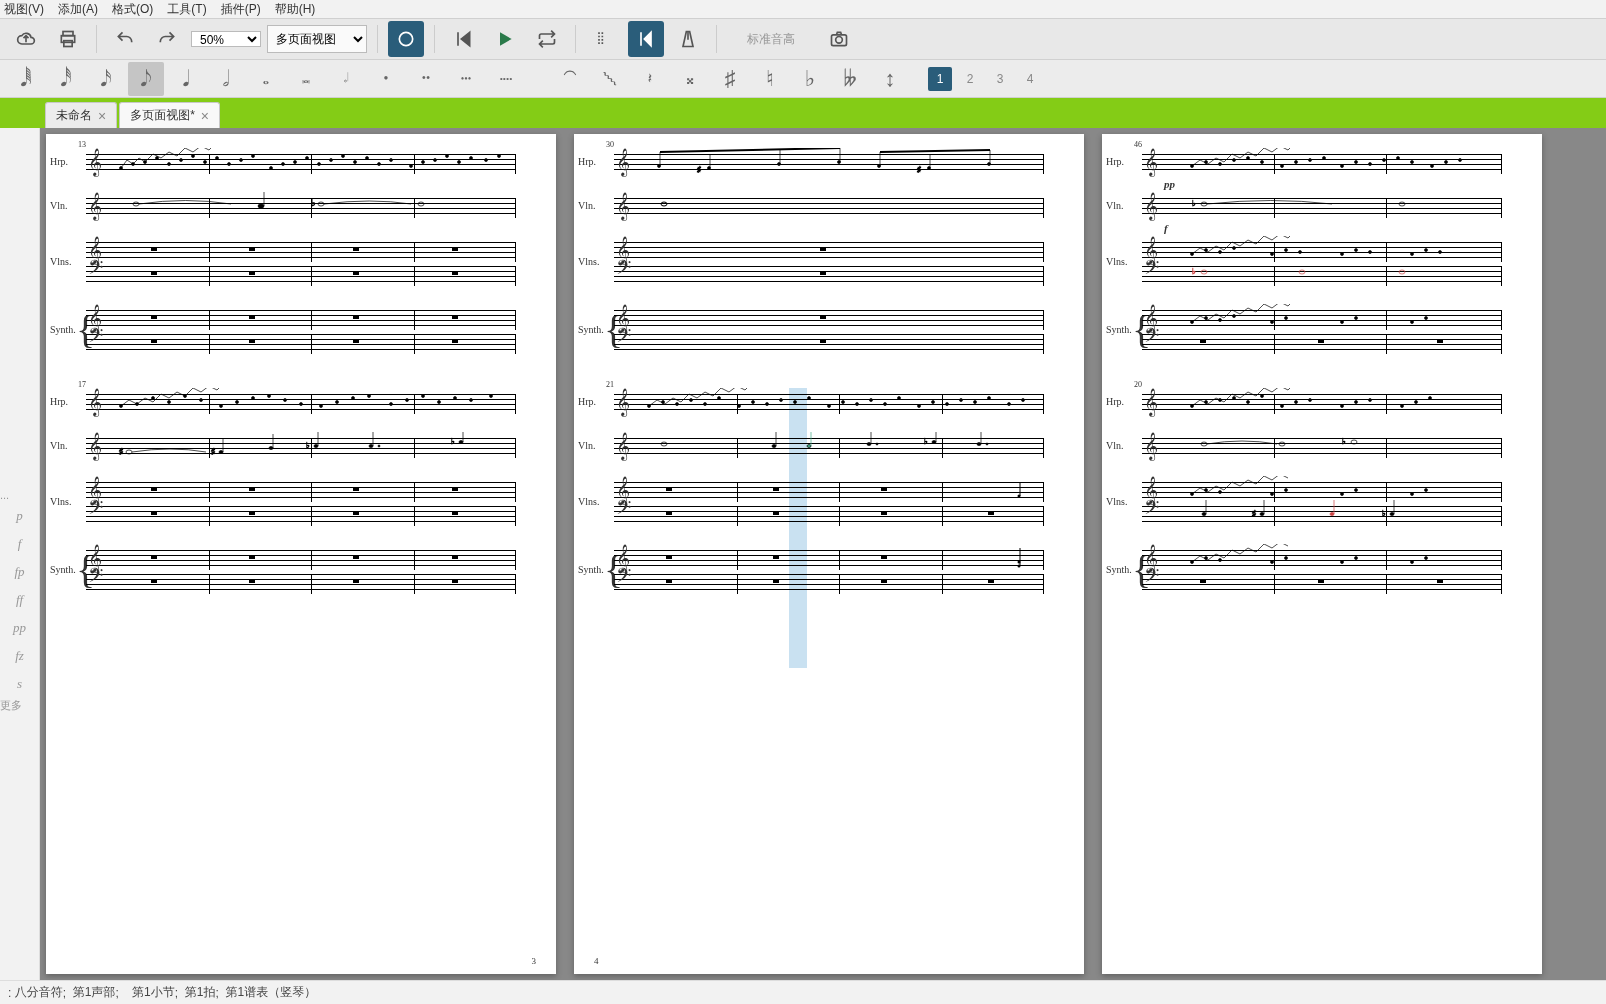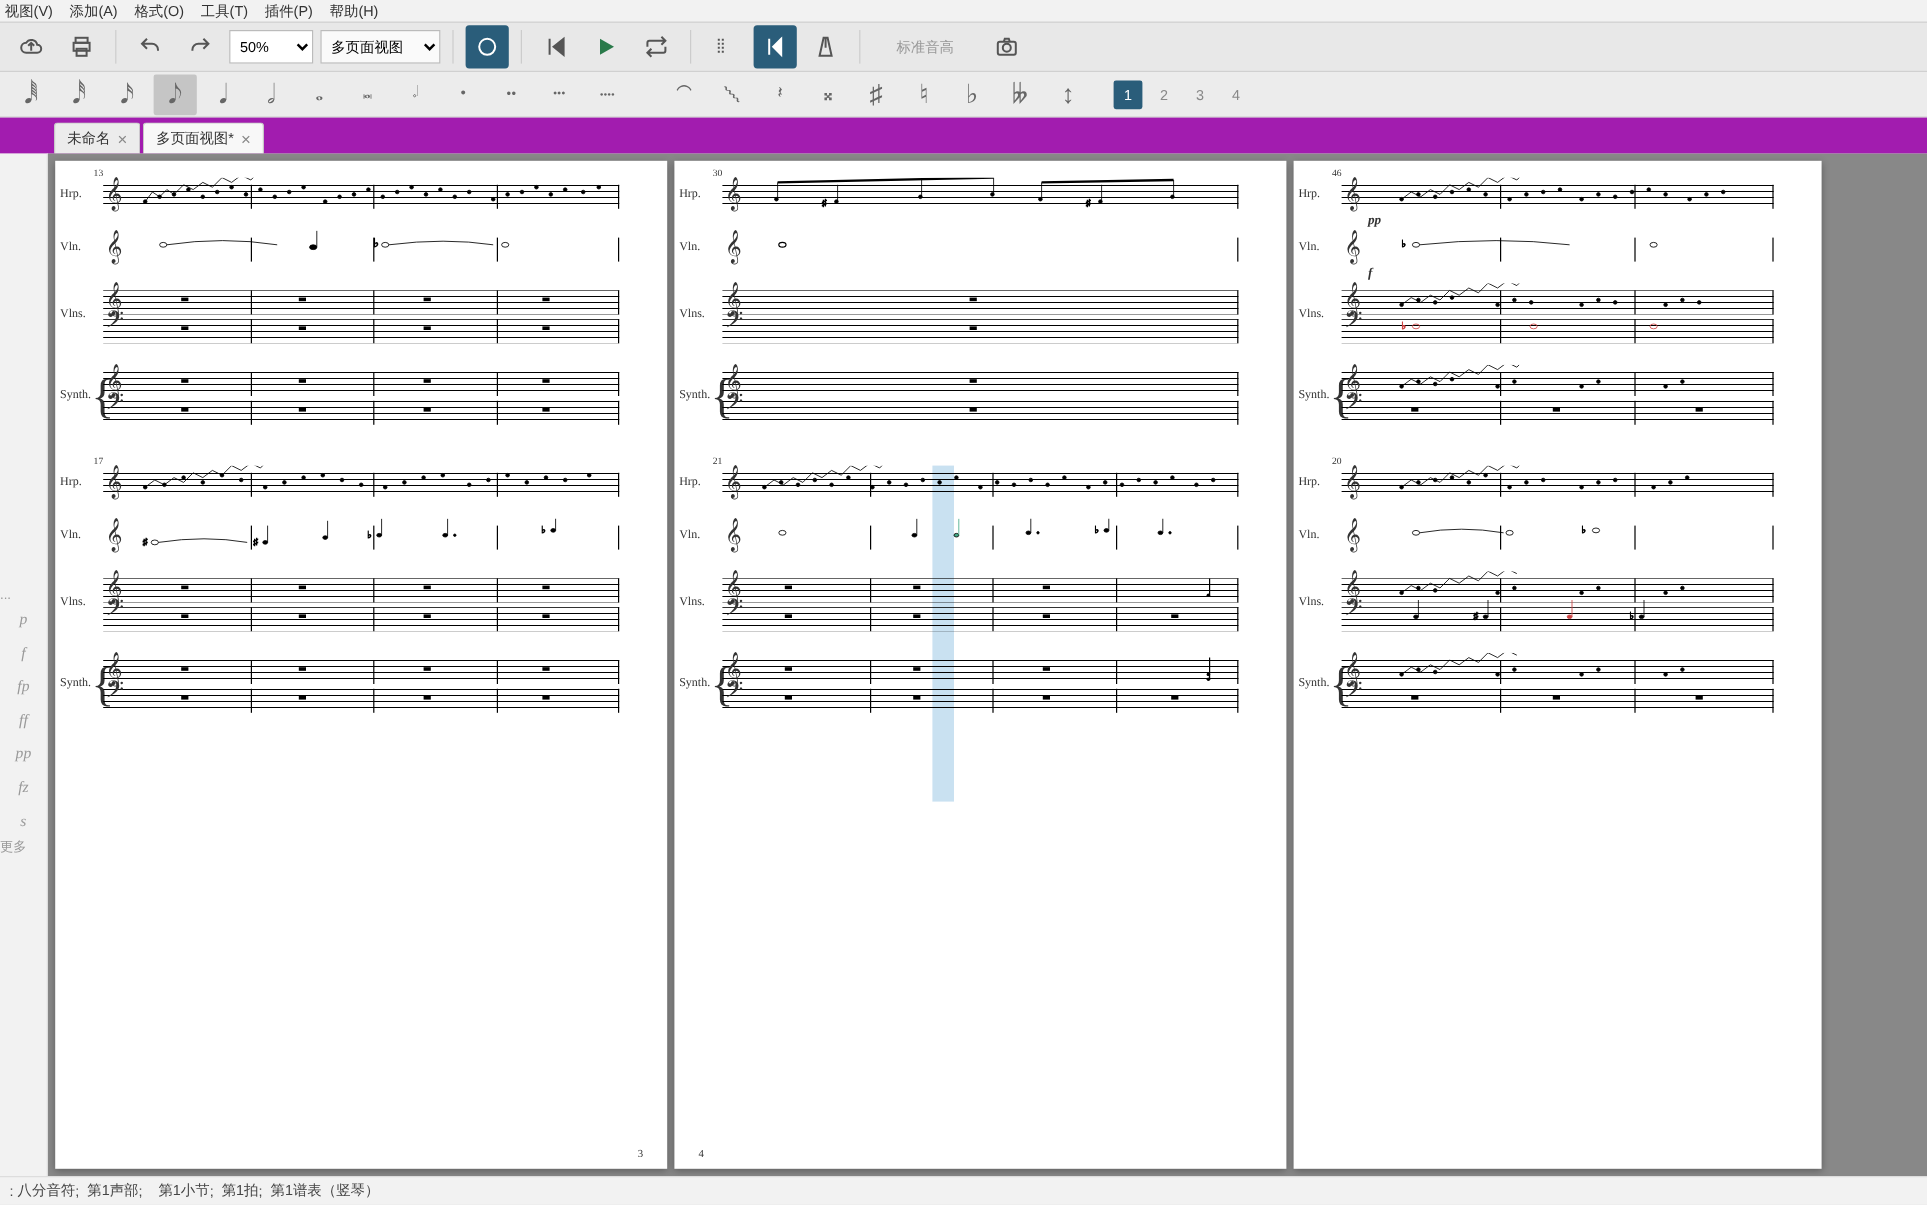--- a/index.html
+++ b/index.html
@@ -3,37 +3,37 @@
 <meta charset="utf-8">
 <style>
 * { margin:0; padding:0; box-sizing:border-box; }
 body { font-family:"Microsoft YaHei",Arial,sans-serif; font-size:12px; background:#f2f2f2; color:#333; overflow:hidden; width:1606px; height:1004px; }
 .menubar { height:18px; background:#f2f2f2; padding:0 4px; display:flex; gap:14px; align-items:center; font-size:12px; }
 .toolbar1 { height:42px; background:#e8e8e8; border-top:1px solid #d0d0d0; border-bottom:1px solid #d0d0d0; display:flex; align-items:center; padding:0 8px; gap:6px; }
 .tb-btn { width:36px; height:36px; display:flex; align-items:center; justify-content:center; border-radius:3px; color:#555; }
 .tb-btn.active{background:#2a5d7a; color:#fff;}
 .tb-btn svg{width:20px;height:20px;stroke:currentColor;fill:none;stroke-width:2;}
 .tb-sep{width:1px;height:28px;background:#ccc;margin:0 4px;}
-.zoom-sel{height:28px;width:70px;border:1px solid #bbb;background:#fff;font-size:12px;padding:0 4px;}
+.zoom-sel{height:16px;width:70px;border:1px solid #bbb;background:#fff;font-size:12px;padding:0 4px;}
 .view-sel{height:28px;width:100px;border:1px solid #bbb;background:#fafafa;font-size:12px;padding:0 4px;}
 .pitch-lbl{color:#999;font-size:12px;margin-left:20px;}
 .toolbar2 { height:38px; background:#ececec; border-bottom:1px solid #d0d0d0; display:flex; align-items:center; padding:0 8px; gap:4px; }
 .note-btn { width:36px; height:34px; display:flex; align-items:center; justify-content:center; border-radius:2px; color:#666; font-family:serif; font-size:22px; }
 .note-btn.sel{background:#c5c5c5;}
 .voice-btn{width:24px;height:24px;border-radius:2px;display:flex;align-items:center;justify-content:center;font-size:12px;margin-left:2px;}
 .voice-btn.v1{background:#2a5d7a;color:#fff;}
 .voice-btn.v2,.voice-btn.v3,.voice-btn.v4{color:#888;}
-.tabbar{height:30px;background:#a21caf;display:flex;align-items:flex-end;padding-left:45px;}
+.tabbar{height:30px;background:#84cc16;display:flex;align-items:flex-end;padding-left:45px;}
 .tab{height:26px;padding:0 10px;display:flex;align-items:center;gap:6px;background:#ececec;border:1px solid #c8c8c8;border-bottom:none;font-size:12px;margin-right:2px;border-radius:3px 3px 0 0;}
 .tab.active{background:#f8f8f8;}
 .tab .x{color:#888;cursor:pointer;font-size:14px;}
 .left-panel{position:absolute;left:0;top:128px;width:40px;bottom:24px;background:#f2f2f2;border-right:1px solid #ddd;}
 .left-panel .dyn{display:block;text-align:center;padding:6px 0;color:#999;font-style:italic;font-family:serif;font-size:13px;}
 .left-panel .more{text-align:center;color:#999;padding:6px 0;font-size:11px;}
-.score-area{position:absolute;left:40px;top:128px;right:0;bottom:24px;background:#888;overflow:hidden;display:flex;gap:6px;padding:6px;}
+.score-area{position:absolute;left:40px;top:128px;right:0;bottom:24px;background:#888;overflow:hidden;display:flex;gap:18px;padding:6px;}
 .page{background:#fff;flex-shrink:0;box-shadow:0 2px 6px rgba(0,0,0,.3);padding:20px 40px;height:100%;overflow:hidden;}
 .page.p1{width:510px;}
 .page.p2{width:510px;}
 .page.p3{width:440px;}
 .system{margin-bottom:40px;}
 .staff-group{position:relative;margin-bottom:24px;}
 .inst-label{position:absolute;left:-36px;top:2px;font-size:10px;font-family:serif;}
 .mnum{position:absolute;left:-8px;top:-14px;font-size:8px;font-family:serif;}
 .staff{height:20px;position:relative;margin-bottom:4px;}
 .staff::before{content:"";position:absolute;left:0;right:0;top:0;bottom:0;background:repeating-linear-gradient(to bottom,#000 0,#000 .6px,transparent .6px,transparent 5px);}

